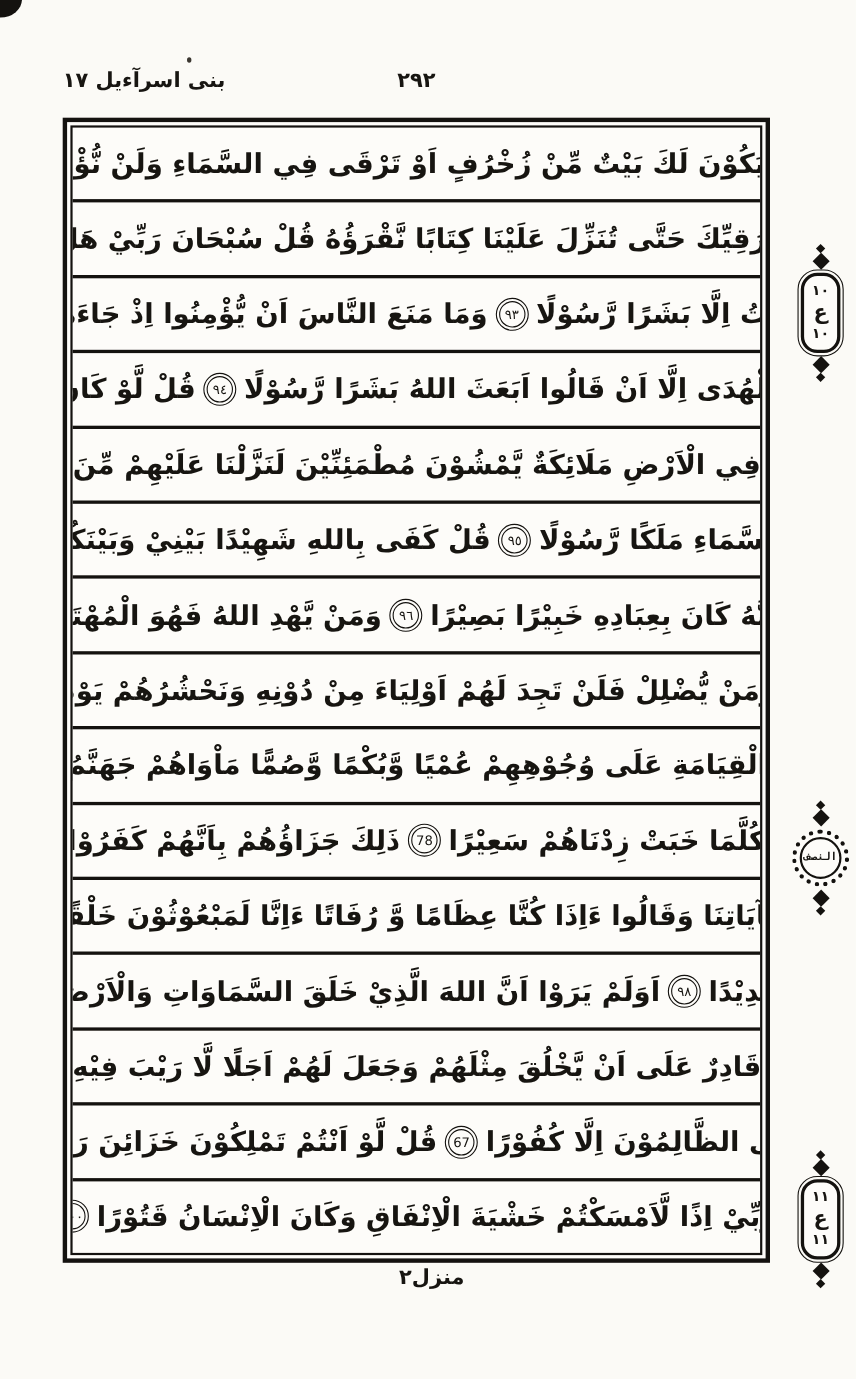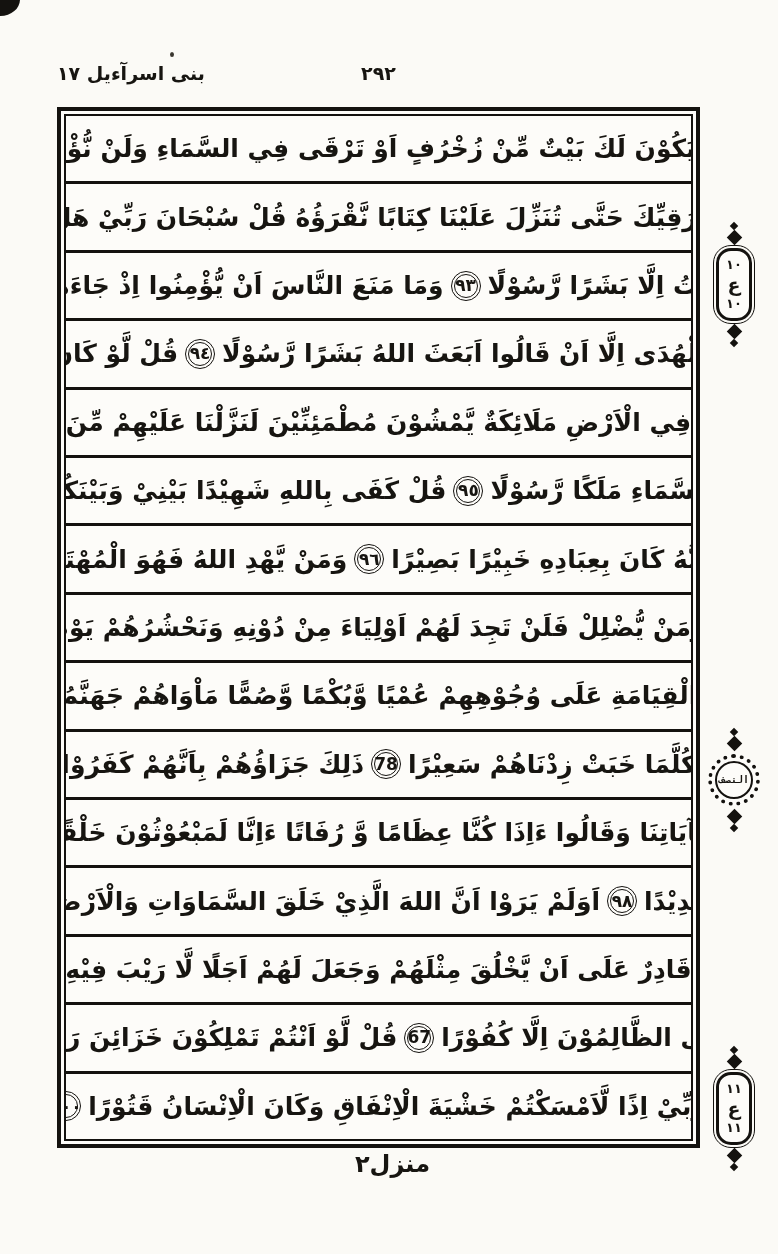--- a/index.html
+++ b/index.html
@@ -50,27 +50,27 @@
     line-height:1;
   }
   .line:last-child { border-bottom:none; }
   .txt { letter-spacing:0.5px; }
   .aya-marker {
     flex:0 0 auto;
     width:30px; height:30px;
     border:4px double #14120f;
     border-radius:50%;
     display:flex; align-items:center; justify-content:center;
-    font-size:17px; font-weight:bold;
+    font-size:12px; font-weight:normal;
     line-height:1;
   }
 
   
   .margin-col { position:absolute; left:698px; top:0; width:72px; height:100%; }
-  .marker { position:absolute; left:4px; width:64px; display:flex; flex-direction:column; align-items:center; }
+  .marker { position:absolute; left:16px; width:64px; display:flex; flex-direction:column; align-items:center; }
   .fin-big { width:11px; height:11px; background:#14120f; transform:rotate(45deg); margin:2px 0; }
   .fin-small { width:6px; height:6px; background:#14120f; transform:rotate(45deg); margin:1px 0; }
   .cartouche {
     margin-top:3px; margin-bottom:3px;
     width:36px; padding:7px 2px;
     border:3px solid #14120f; border-radius:15px;
     outline:1px solid #14120f; outline-offset:2px;
     display:flex; flex-direction:column; align-items:center; gap:2px;
     background:#fdfcf9;
     font-weight:bold; font-size:13px; line-height:1.1; text-align:center;
@@ -89,21 +89,21 @@
     display:flex; align-items:center; justify-content:center;
     font-size:10px; font-weight:bold; direction:rtl;font-family:Liberation Mono, monospace;
   }
   .marker-ruku-1 { top:222px; }
   .marker-nisf   { top:728px; }
   .marker-ruku-2 { top:1046px; }
 
   
   .footer {
     position:absolute; top:1150px; left:57px; width:643px;
-    text-align:center; font-weight:bold; font-size:24px;
+    text-align:center; font-weight:bold; font-size:19px;
     direction:rtl;
   }
   .footer span { display:inline-block; transform:translateX(14px); }
 </style>
 </head>
 <body>
 
 <div class="corner-blob"></div>
 <div class="speck"></div>
 

